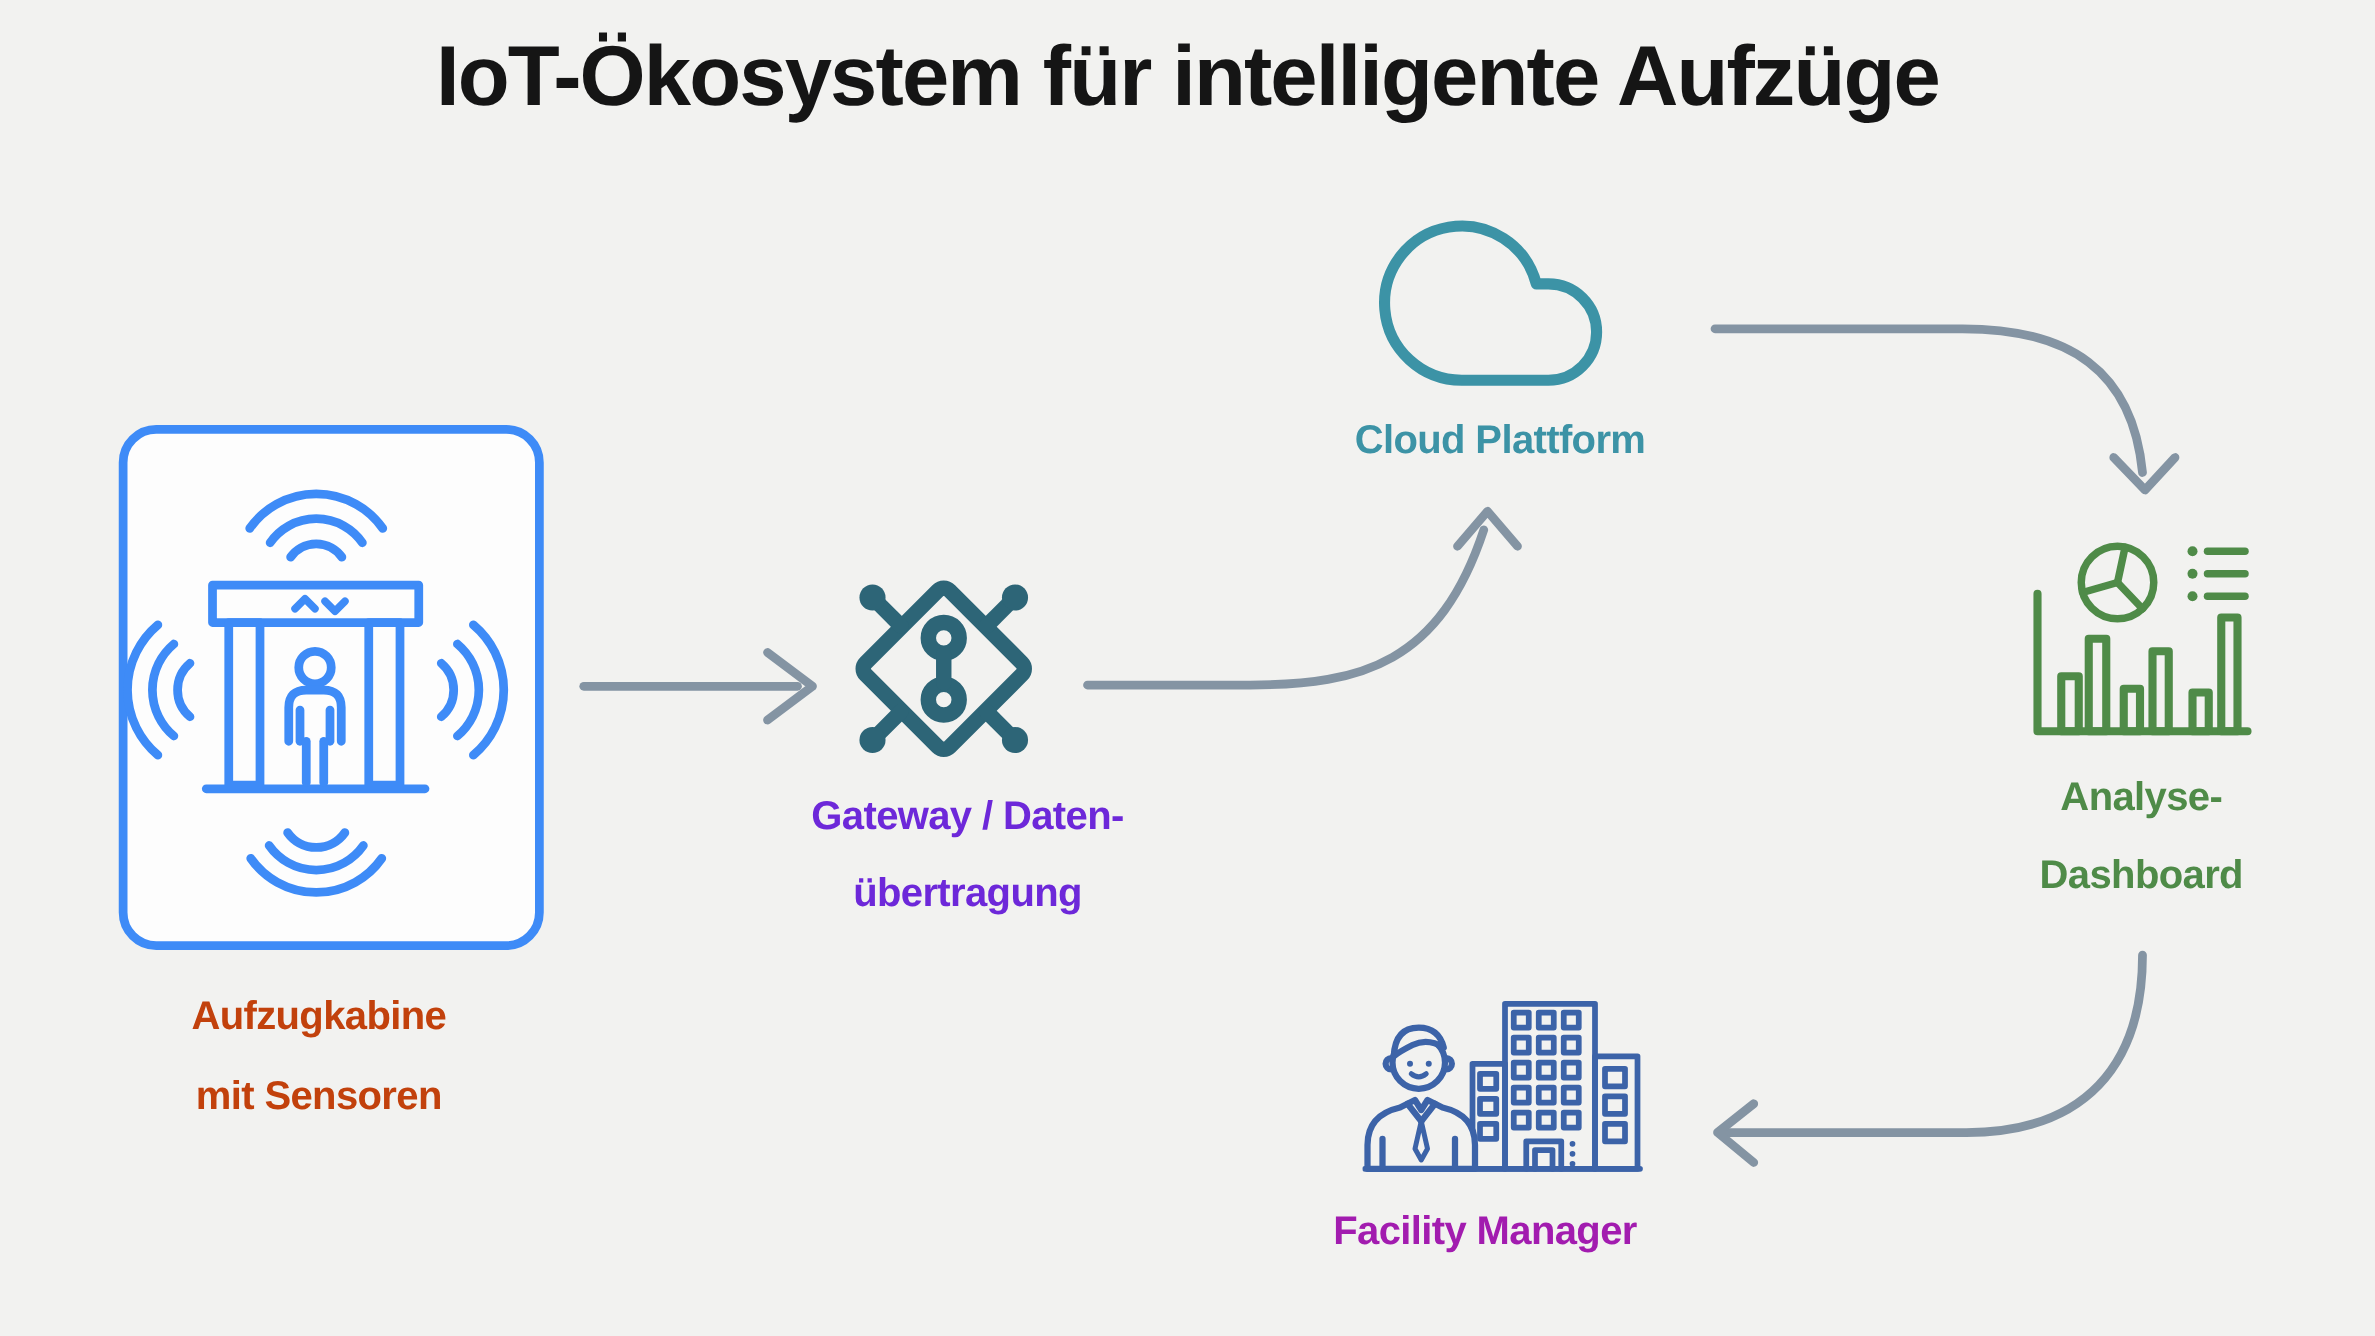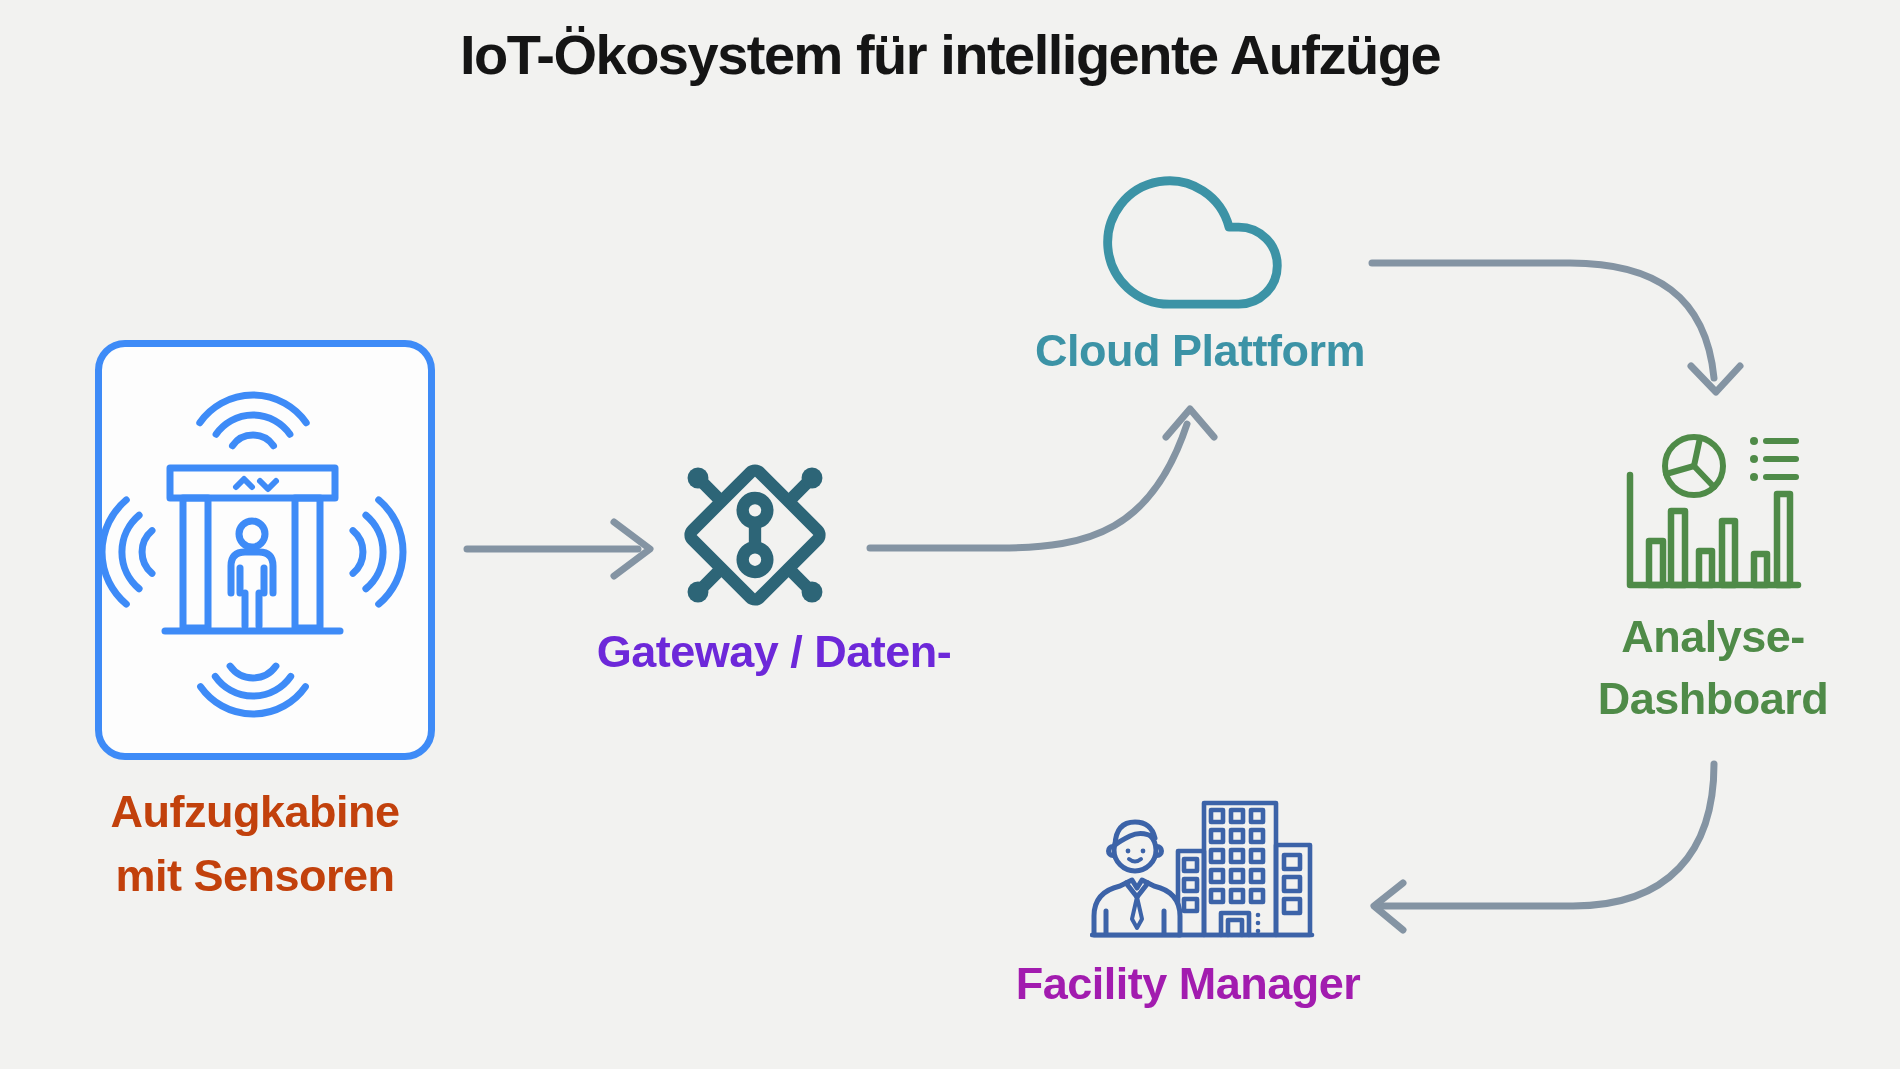--- a/index.html
+++ b/index.html
@@ -1,21 +1,21 @@
 <!DOCTYPE html>
 <html><head>
 <meta charset="utf-8">
 <style>
   html,body{margin:0;padding:0;background:#f2f2f0;}
   .canvas{position:relative;width:1900px;height:1069px;background:#f2f2f0;overflow:hidden;
           font-family:"Liberation Sans",sans-serif;}
   .title{position:absolute;top:22px;left:0;width:100%;text-align:center;
-         font-size:56px;font-weight:700;color:#151515;letter-spacing:-1.5px;}
+         font-size:68px;font-weight:700;color:#151515;letter-spacing:-1.5px;}
   .arrow-layer{position:absolute;left:0;top:0;width:1900px;height:1069px;pointer-events:none;}
-  .node-label{position:absolute;text-align:center;font-weight:700;font-size:45px;
+  .node-label{position:absolute;text-align:center;font-weight:700;font-size:32px;
               line-height:62px;letter-spacing:-0.5px;white-space:nowrap;}
   .lbl-elevator{left:85px;top:780px;width:340px;color:#c2410c;line-height:64px;}
   .lbl-gateway{left:524px;top:621px;width:500px;color:#6d28d9;}
   .lbl-cloud{left:950px;top:320px;width:500px;color:#3c93a6;}
   .lbl-dashboard{left:1463px;top:606px;width:500px;color:#4f8b48;}
   .lbl-facility{left:938px;top:953px;width:500px;color:#a21caf;}
   .elevator-card{position:absolute;left:95px;top:340px;width:326px;height:406px;
                  background:#fdfdfd;border:7px solid #3e8bf7;border-radius:30px;}
   .elevator-card svg{position:absolute;left:-7px;top:-7px;}
   .icon{position:absolute;}
@@ -114,20 +114,21 @@
         <circle cx="160" cy="160" r="11" fill="#2d6577" stroke="none"></circle>
     </g>
     <g>
       <circle cx="100" cy="74" r="13"></circle>
       <circle cx="100" cy="126" r="13"></circle>
       <path d="M100,88 V112"></path>
     </g>
   </svg>
   <div class="node-label lbl-gateway">
     <div>Gateway / Daten-</div>
+    <div>übertragung</div>
   </div>
 
   <svg class="icon icon-cloud" width="185" height="185" viewBox="0 0 24 24" fill="none" stroke="#3c93a6" stroke-width="1.15" stroke-linecap="round" stroke-linejoin="round">
     <path d="M18 10h-1.26A8 8 0 1 0 9 20h9a5 5 0 0 0 0-10z"></path>
   </svg>
   <div class="node-label lbl-cloud">
     <div>Cloud Plattform</div>
   </div>
 
   <svg class="icon icon-dashboard" width="180" height="160" viewBox="0 0 180 160" fill="none" stroke="#4f8b48" stroke-width="7" stroke-linecap="round" stroke-linejoin="round">

